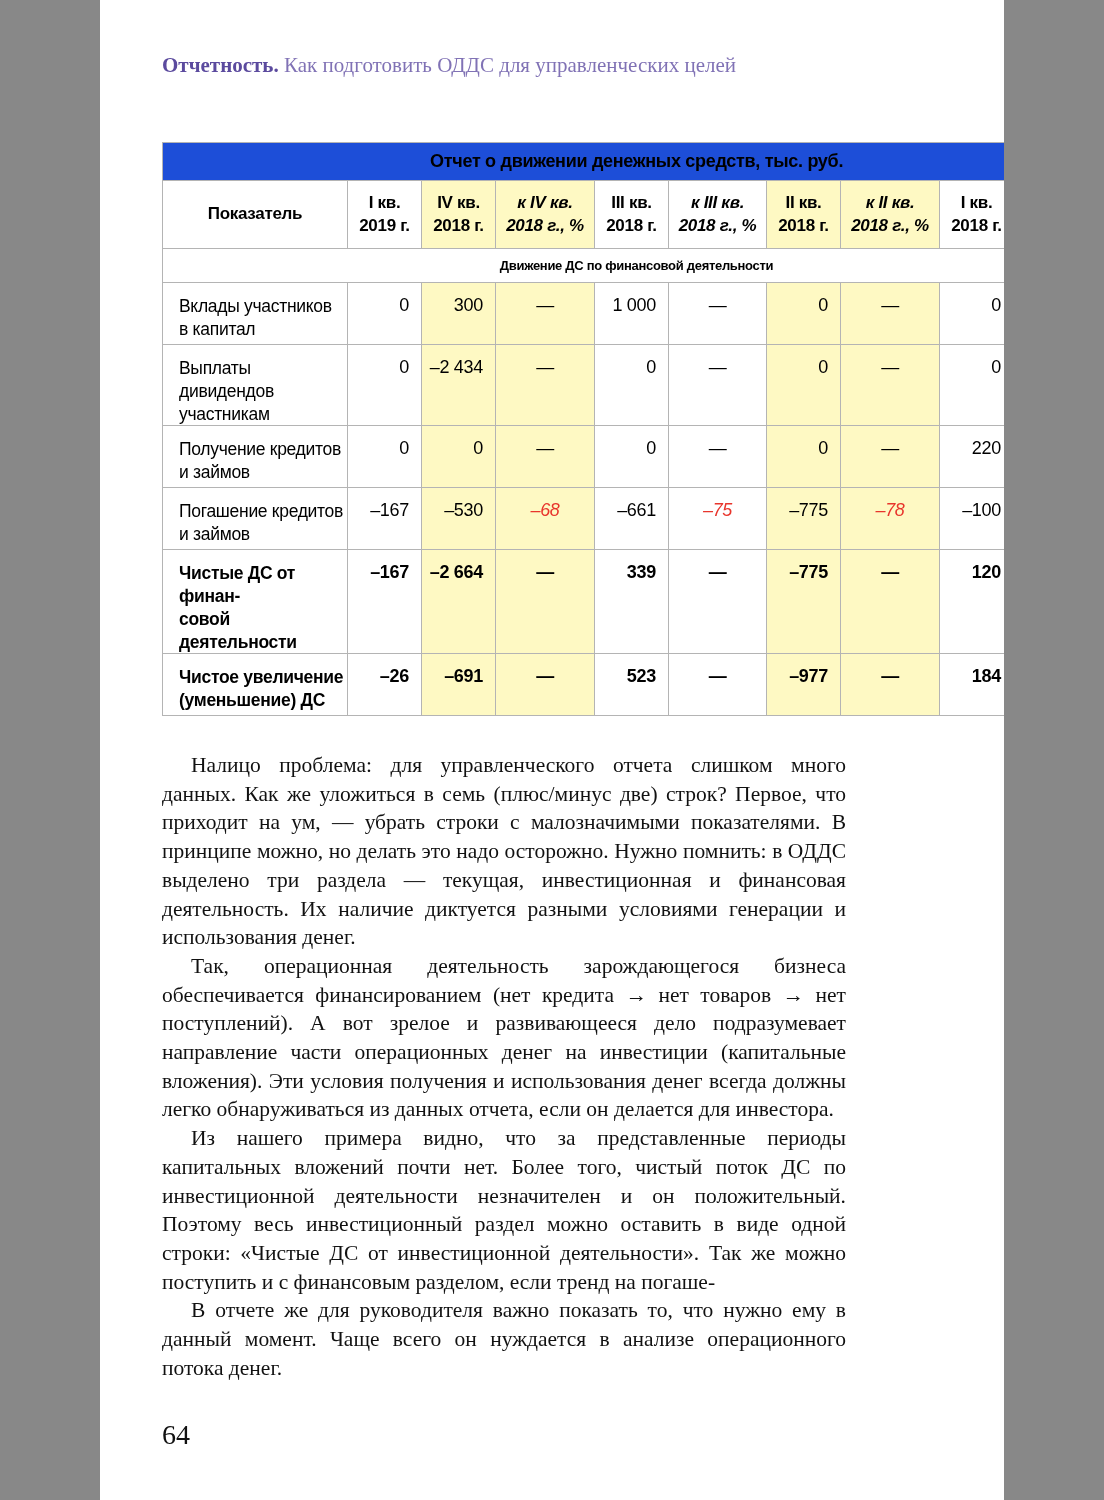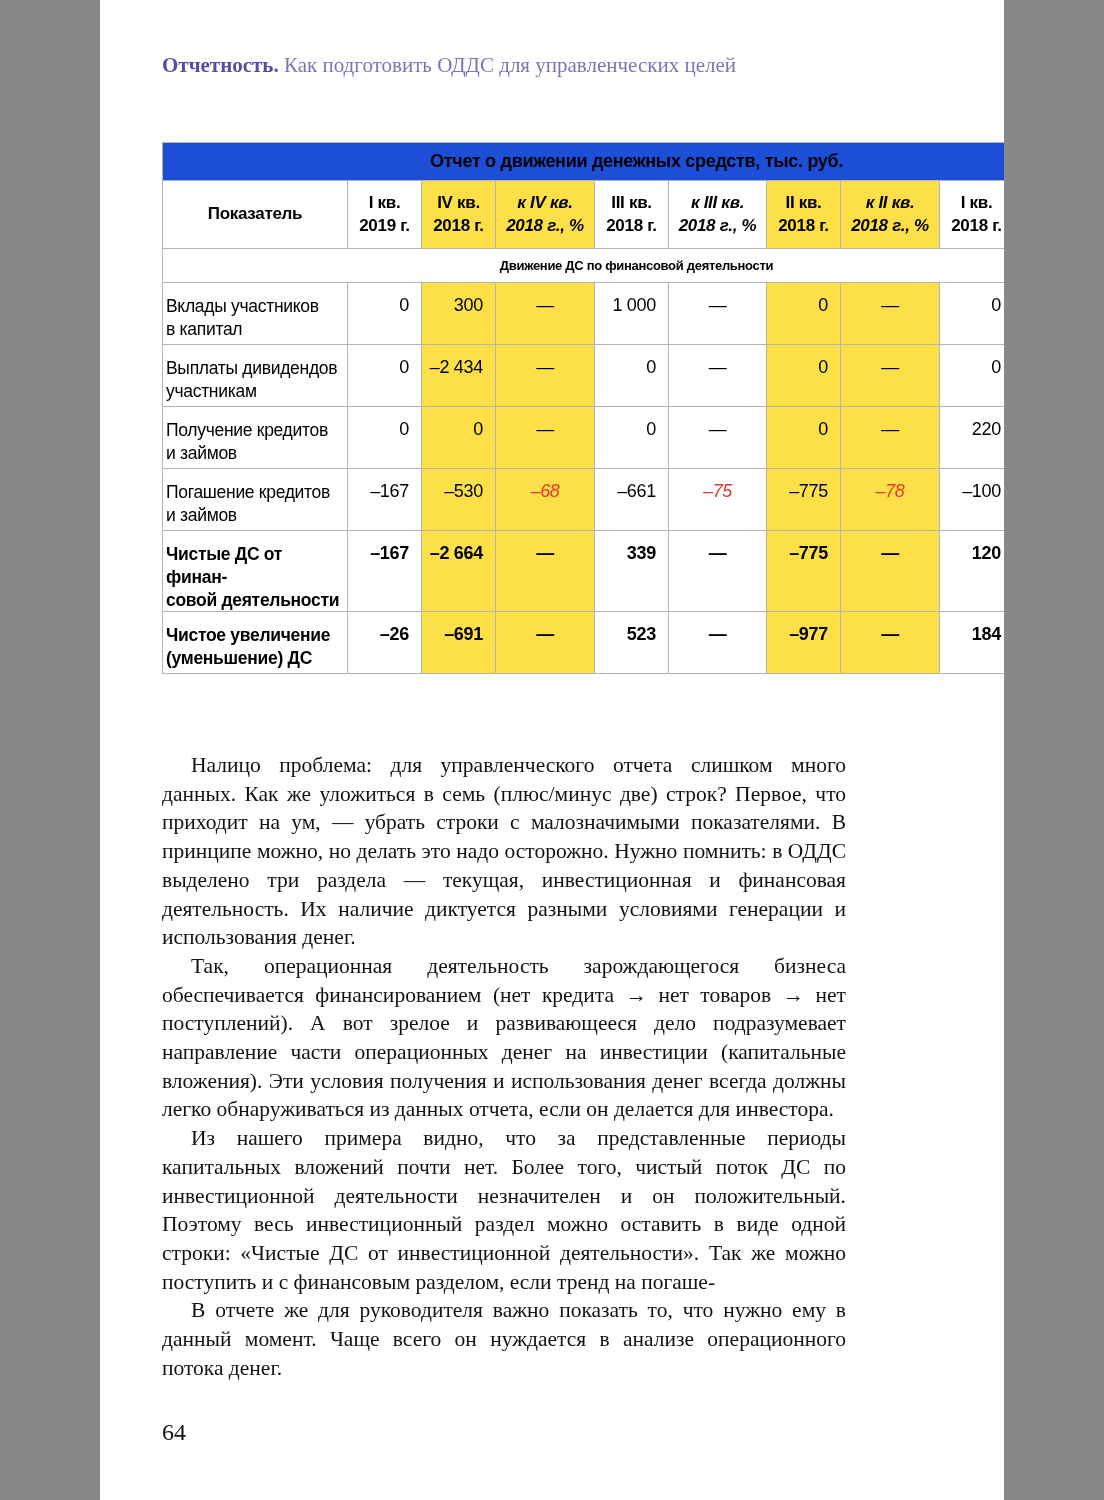--- a/index.html
+++ b/index.html
@@ -35,43 +35,43 @@
     height:68px; font-size:17px; font-weight:700; text-align:center;
     vertical-align:middle; line-height:1.35; white-space:normal;
   }
   .head-row th.pct { font-style:italic; }
   .section-row td {
     height:34px; font-size:13px; font-weight:700; text-align:center;
     vertical-align:middle;
   }
   tr.data-row td { height:62px; vertical-align:top; font-size:18px; padding-top:12px; }
   tr.data-row td.c-label {
-    text-align:left; padding-left:3px; white-space:pre-line; line-height:1.3;
+    text-align:left; padding-left:16px; white-space:pre-line; line-height:1.3;
     font-size:17.5px;
     margin-top:48px;
   }
   tr.data-row td.c-num { text-align:right; padding-right:12px; }
   tr.data-row td.c-pct { text-align:center; }
   tr.data-row td.c-pct.val { font-style:italic; }
   tr.data-row.row-bold td { font-weight:700; }
-  td.hl, th.hl { background:#fde047; }
+  td.hl, th.hl { background:#fef9c3; }
   td.neg { color:#e8352c; }
 
   
   .body-text {
     position:absolute; left:62px; top:751px; width:684px;
     font-family:"Liberation Serif", serif;
     font-size:21.5px; line-height:28.7px; color:#111;
     text-align:justify;
   }
   .body-text p { text-indent:29px; }
 
   .page-number {
     position:absolute; left:62px; top:1419px;
-    font-family:"Liberation Serif", serif; font-size:24px; color:#111;
+    font-family:"Liberation Serif", serif; font-size:28px; color:#111;
   }
 </style>
 </head>
 <body>
 
 <div class="page">
 
   <div class="page-header">
     <span class="section-name" style="color: rgb(91, 74, 158);">Отчетность.</span><span class="section-sub" style="color: rgb(128, 114, 181);"> Как подготовить ОДДС для управленческих целей</span>
   </div>

